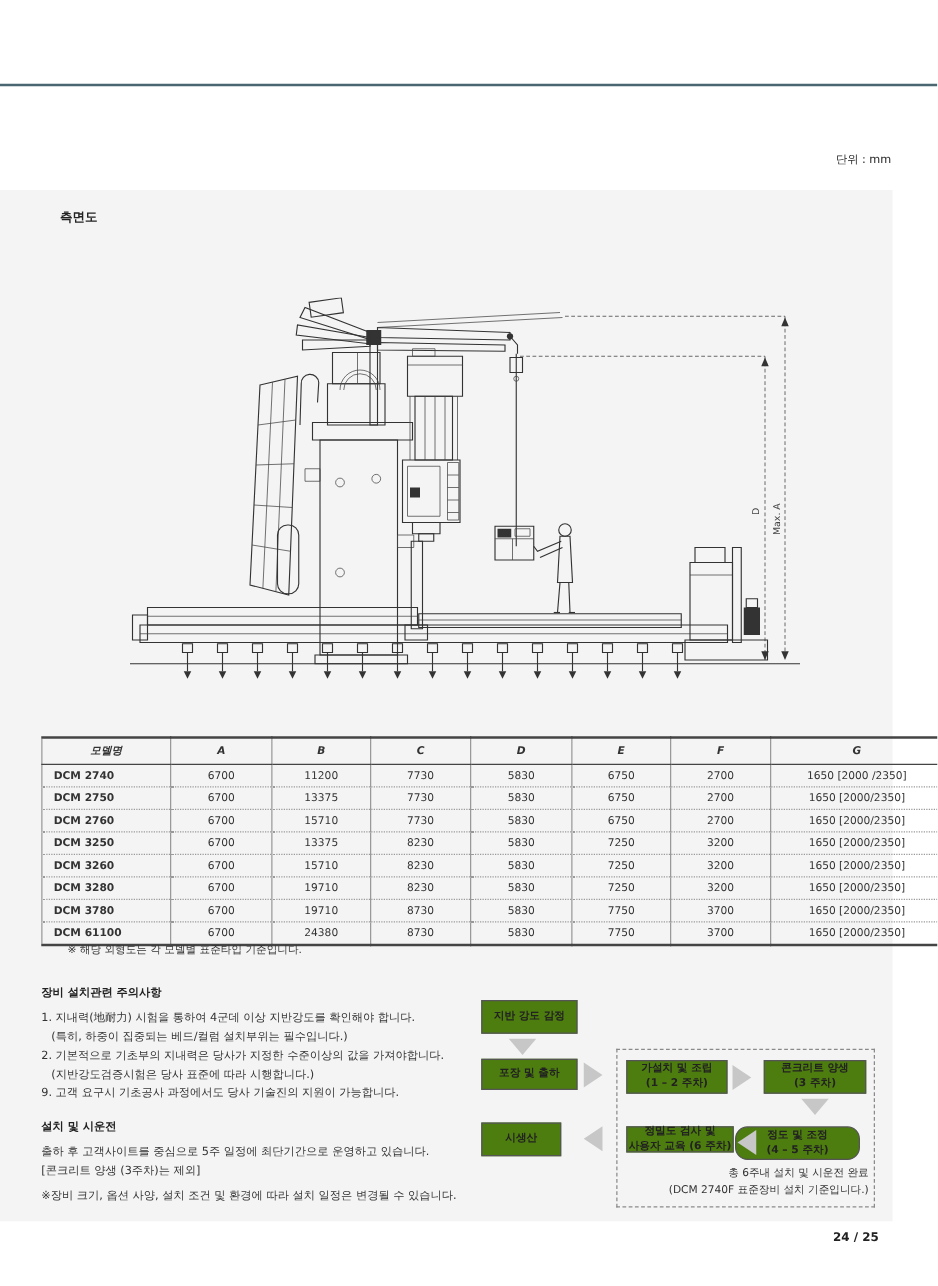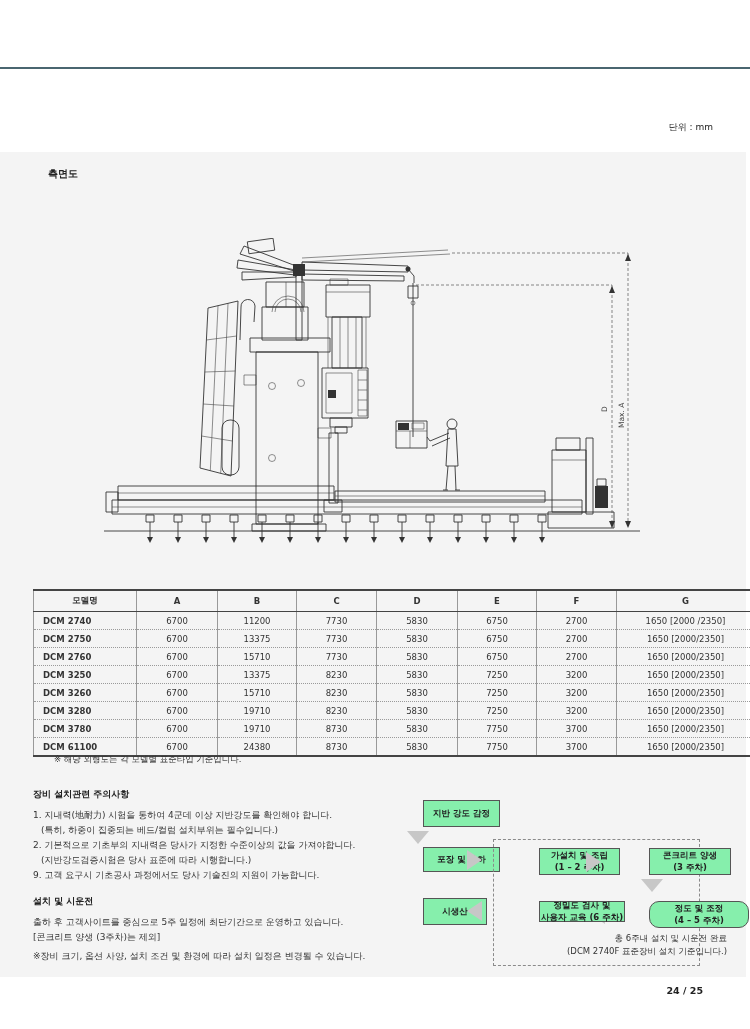--- a/index.html
+++ b/index.html
@@ -3,52 +3,51 @@
 <meta charset="utf-8">
 <style>
   html,body { margin:0; padding:0; background:#fff; }
   .page {
     position:relative; width:750px; height:1029px; background:#ffffff;
     font-family:"DejaVu Sans","Liberation Sans",sans-serif; color:#222;
     overflow:hidden;
   }
   .top-rule { position:absolute; top:67px; left:0; width:750px; height:2px; background:#4a6670; }
   .unit-label { position:absolute; top:121px; right:37px; font-size:9px; color:#222; }
-  .panel { position:absolute; top:152px; left:0; width:714px; height:825px; background:#f4f4f4;padding-left:32px; }
+  .panel { position:absolute; top:152px; left:0; width:714px; height:825px; background:#f4f4f4; }
   .drawing-title { position:absolute; top:15px; left:48px; font-size:10px; font-weight:bold; color:#222; }
   .machine-svg { position:absolute; left:100px; top:86px; width:550px; height:310px; }
 
   
   .spec-table-wrap { position:absolute; left:33px; top:437px; width:681px; }
   table.spec { border-collapse:collapse; width:681px; table-layout:fixed; background:transparent; }
   table.spec th, table.spec td {
     font-size:8.5px; color:#333; padding:0 2px; height:17px; text-align:center;
     border-left:1px solid #999; border-right:1px solid #999; white-space:nowrap; overflow:hidden;
   }
   table.spec { border:1.5px solid #444; border-top-width:2px; border-bottom-width:2px; }
-  table.spec thead th { height:20px; font-weight:600; border-bottom:1.5px solid #444; }
+  table.spec thead th { height:20px; font-weight:600; border-bottom:1.5px solid #444;font-style:italic; }
   table.spec tbody tr + tr td { border-top:1px dotted #9a9a9a; }
   table.spec td.model { text-align:left; padding-left:9px; font-weight:600; }
   .table-footnote { position:absolute; left:33px; top:602px; font-size:8.5px; color:#333;margin-left:21px; }
 
   
   .notes { position:absolute; left:33px; top:636px; width:350px; font-size:9px; color:#333; }
   .notes .heading { font-weight:bold; color:#222; margin-bottom:7px; }
   .notes .line { line-height:15px; }
   .notes .line.indent { padding-left:8px; }
   .notes .gap { height:12px; }
   .schedule-note { position:absolute; left:33px; top:798px; font-size:9px; color:#333; }
 
   
   .fc-box {
-    position:absolute; background:#86efac; border:1.5px solid #555;
+    position:absolute; background:#4d7c0f; border:1.5px solid #555;
     display:flex; flex-direction:column; align-items:center; justify-content:center;
     font-size:8.5px; font-weight:600; color:#222; text-align:left; line-height:1.3;
     box-sizing:border-box;
-    margin-left:38px;
   }
   .fc-dashed { position:absolute; left:493px; top:687px; width:207px; height:127px;
     border:1px dashed #8a8a8a; box-sizing:border-box; }
   .fc-summary { position:absolute; right:19px; font-size:8.5px; color:#333; text-align:right; }
   .chev { position:absolute; width:0; height:0; }
   .chev-down  { border-left:11px solid transparent; border-right:11px solid transparent; border-top:13px solid #c7c7c7; }
   .chev-right { border-top:10px solid transparent; border-bottom:10px solid transparent; border-left:15px solid #c7c7c7; }
   .chev-left  { border-top:10px solid transparent; border-bottom:10px solid transparent; border-right:15px solid #c7c7c7; }
 
   .page-number { position:absolute; top:985px; right:47px; font-size:9.5px; font-weight:600; color:#222; }
@@ -382,21 +381,21 @@
     <div class="fc-box" style="left:501px; top:696px; width:81px; height:27px; border-width:1px;">
       <span>가설치 및 조립</span>
       <span>(1 – 2 주차)</span>
     </div>
     <div class="chev chev-right" style="left:586px; top:700px;"></div>
     <div class="fc-box" style="left:611px; top:696px; width:82px; height:27px; border-width:1px;">
       <span>콘크리트 양생</span>
       <span>(3 주차)</span>
     </div>
     <div class="chev chev-down" style="left:641px; top:727px;"></div>
-    <div class="fc-box" style="left:611px; top:749px; width:100px; height:27px; border-width:1px;border-radius:10px;">
+    <div class="fc-box" style="left:588px; top:749px; width:100px; height:27px; border-width:1px;border-radius:10px;">
       <span>정도 및 조정</span>
       <span>(4 – 5 주차)</span>
     </div>
     <div class="chev chev-left" style="left:590px; top:752px;"></div>
     <div class="fc-box" style="left:501px; top:749px; width:86px; height:21px; border-width:1px;">
       <span>정밀도 검사 및</span>
       <span>사용자 교육 (6 주차)</span>
     </div>
     <div class="fc-summary" style="top:781px;">총 6주내 설치 및 시운전 완료</div>
     <div class="fc-summary" style="top:794px;">(DCM 2740F 표준장비 설치 기준입니다.)</div>

